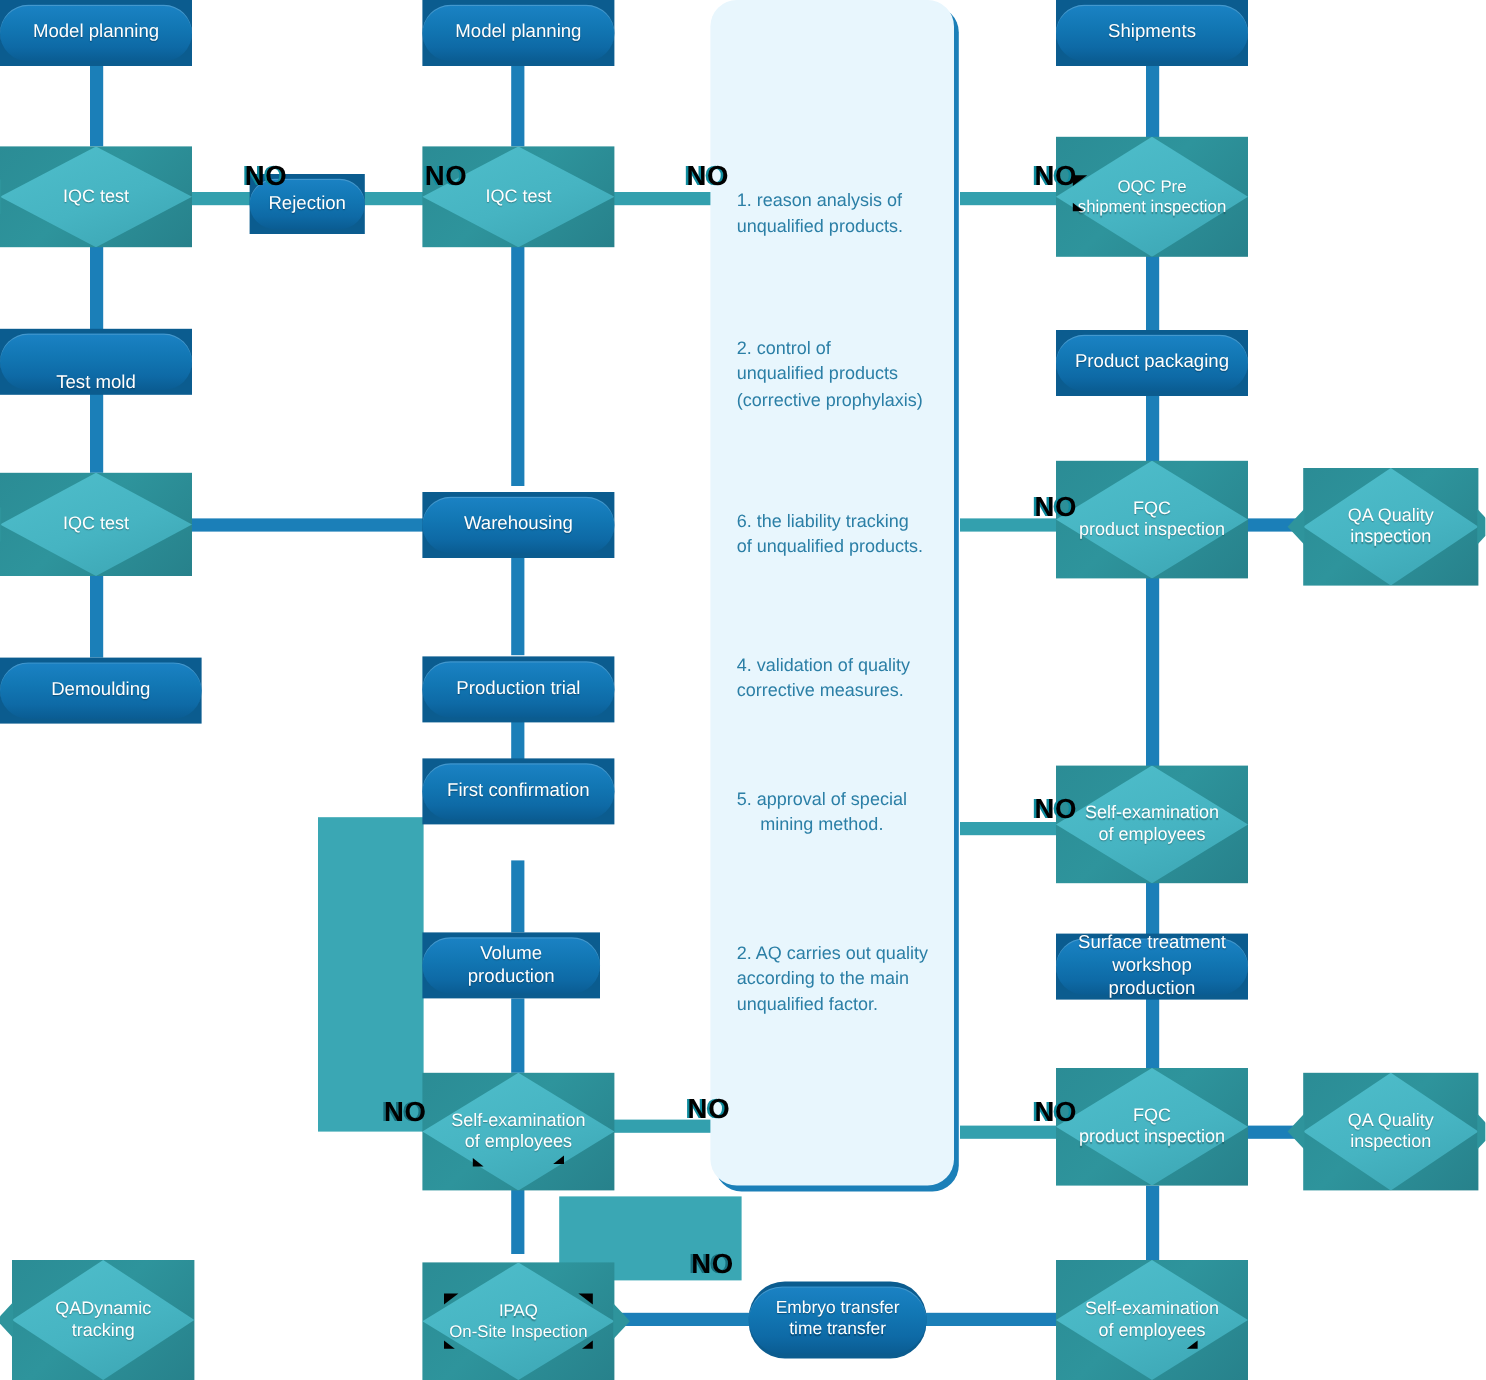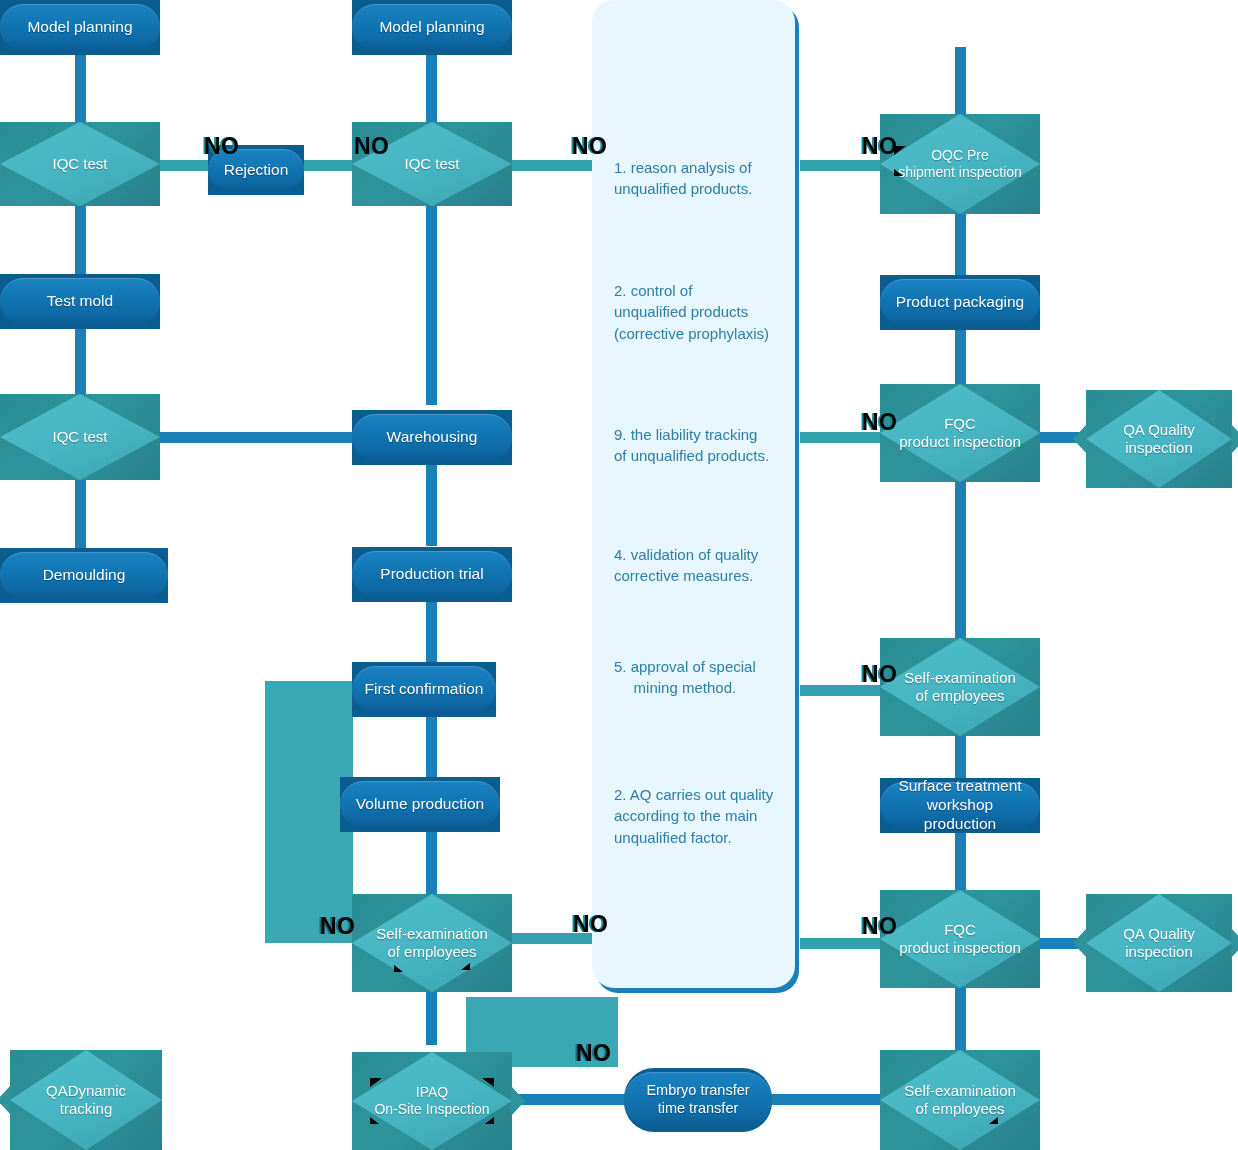--- a/index.html
+++ b/index.html
@@ -164,21 +164,21 @@
   <div class="conn horiz" style="left:1036px;top:432px;width:56px;"></div>
   <div class="conn horiz" style="left:1036px;top:938px;width:48px;"></div>
 
   <div class="panel" style="left:592px;top:0px;width:203px;height:988px;">
     <div class="items">
       <div class="note" style="top:157px;">1. reason analysis of
 unqualified products.</div>
       <div class="note" style="top:280px;">2. control of
 unqualified products
 (corrective prophylaxis)</div>
-      <div class="note" style="top:424px;">9. the liability tracking
+      <div class="note" style="top:424px;">6. the liability tracking
  of unqualified products.</div>
       <div class="note" style="top:544px;">4. validation of quality
  corrective measures.</div>
       <div class="note" style="top:656px;text-align:center;">5. approval of special
  mining method.</div>
       <div class="note" style="top:784px;">2. AQ carries out quality
  according to the main
  unqualified factor.</div>
     </div>
   </div>
@@ -187,21 +187,21 @@
     <div class="pill"></div>
     <div class="lbl">Model planning</div>
   </div>
 
   <div class="dec" style="left:0px;top:122px;width:160px;height:84px;">
     <div class="dia"></div>
     <div class="wing-l"></div>
     <div class="lbl">IQC test</div>
   </div>
 
-  <div class="proc" style="left:0px;top:274px;width:160px;height:55px;">
+  <div class="proc" style="left:0px;top:274px;width:160px;height:55px;align-items:flex-end;">
     <div class="pill"></div>
     <div class="lbl">Test mold</div>
   </div>
 
   <div class="dec" style="left:0px;top:394px;width:160px;height:86px;">
     <div class="dia"></div>
     <div class="wing-l"></div>
     <div class="lbl">IQC test</div>
   </div>
 
@@ -235,26 +235,26 @@
   <div class="proc" style="left:352px;top:410px;width:160px;height:55px;">
     <div class="pill"></div>
     <div class="lbl">Warehousing</div>
   </div>
 
   <div class="proc" style="left:352px;top:547px;width:160px;height:55px;">
     <div class="pill"></div>
     <div class="lbl">Production trial</div>
   </div>
 
-  <div class="proc" style="left:352px;top:662px;width:144px;height:55px;">
+  <div class="proc" style="left:352px;top:632px;width:160px;height:55px;">
     <div class="pill"></div>
     <div class="lbl">First confirmation</div>
   </div>
 
-  <div class="proc" style="left:340px;top:777px;width:160px;height:55px;">
+  <div class="proc" style="left:352px;top:777px;width:148px;height:55px;">
     <div class="pill"></div>
     <div class="lbl">Volume production</div>
   </div>
 
   <div class="dec" style="left:352px;top:894px;width:160px;height:98px;">
     <div class="dia"></div>
     <div class="lbl">Self-examination
 of employees</div>
     <div class="mark bl" style="left:42px;bottom:20px;"></div>
     <div class="mark br" style="right:42px;bottom:22px;"></div>
@@ -270,20 +270,24 @@
     <div class="mark bl" style="left:18px;bottom:26px;"></div>
     <div class="mark br" style="right:18px;bottom:26px;"></div>
   </div>
 
   <div class="proc" style="left:624px;top:1068px;width:148px;height:64px;border-radius:30px;">
     <div class="pill" style="border-radius:34px;"></div>
     <div class="lbl" style="font-size:14.5px;">Embryo transfer
 time transfer</div>
   </div>
 
+  <div class="proc" style="left:880px;top:0px;width:160px;height:55px;">
+    <div class="pill"></div>
+    <div class="lbl">Shipments</div>
+  </div>
 
   <div class="dec" style="left:880px;top:114px;width:160px;height:100px;">
     <div class="dia"></div>
     <div class="lbl small" style="font-size:14px;">OQC Pre
 shipment inspection</div>
     <div class="mark tl" style="left:14px;top:32px;"></div>
     <div class="mark bl" style="left:14px;bottom:38px;"></div>
   </div>
 
   <div class="proc" style="left:880px;top:275px;width:160px;height:55px;">

